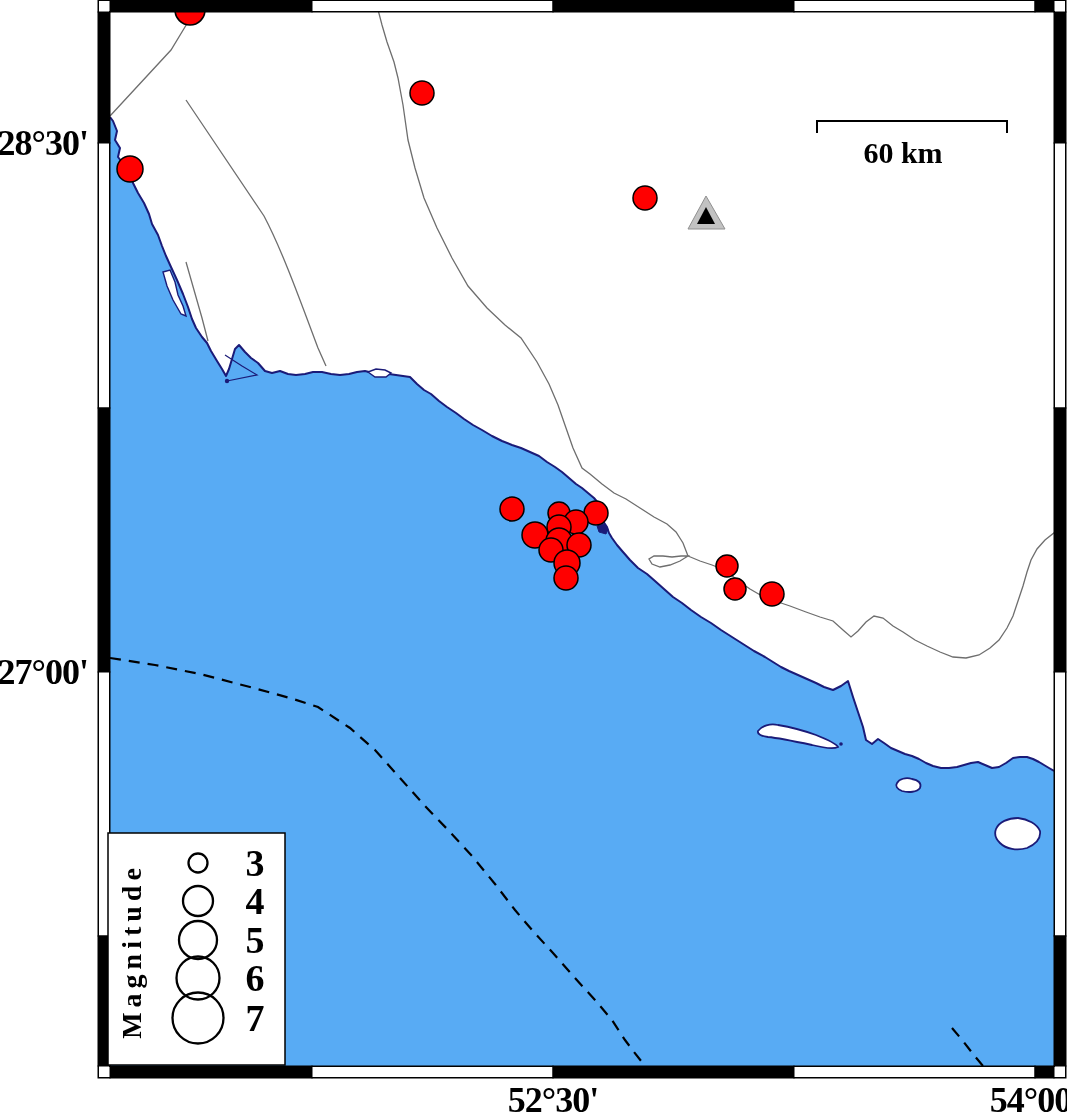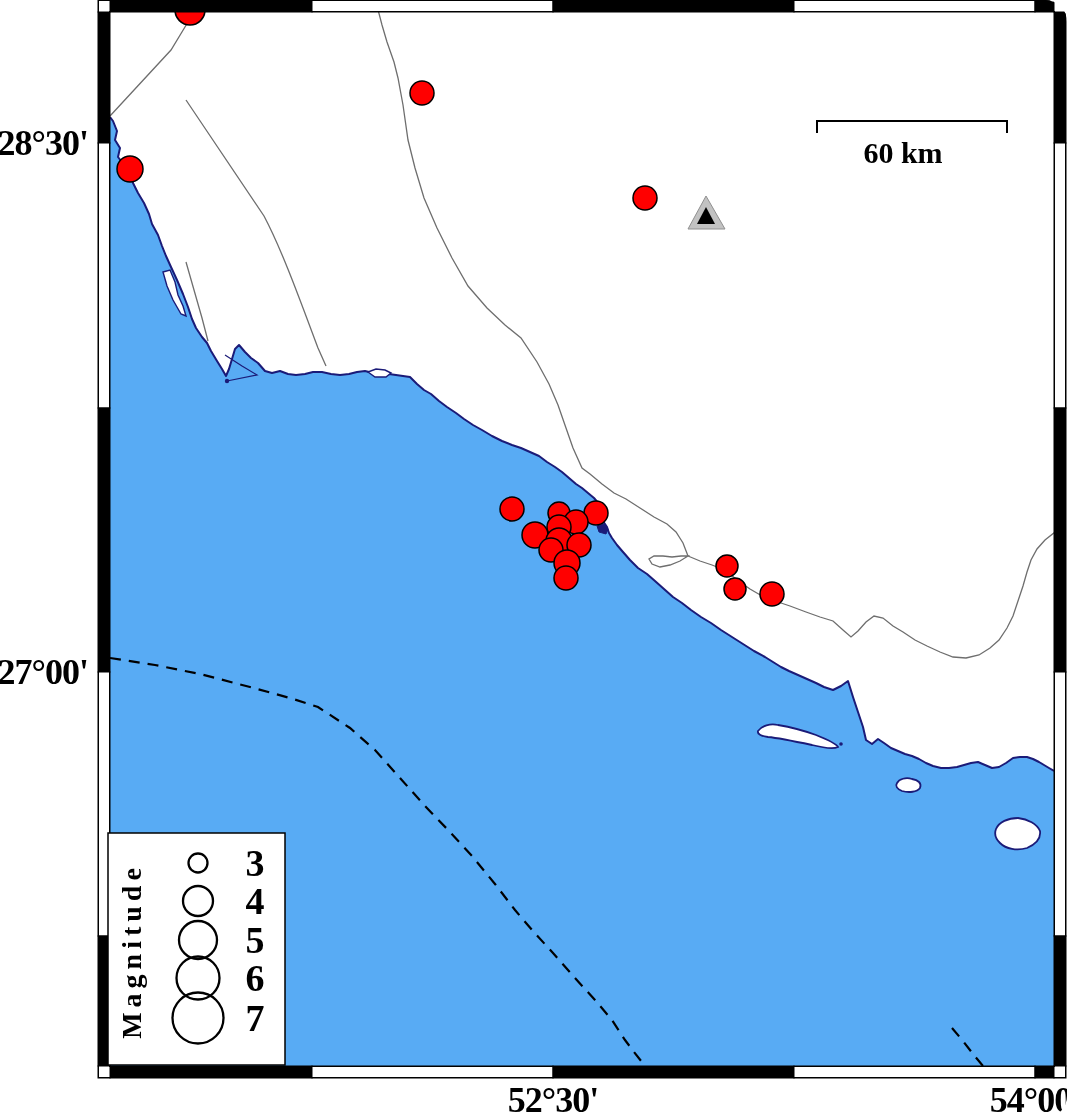--- a/index.html
+++ b/index.html
@@ -1,17 +1,17 @@
 <!DOCTYPE html>
 <html><head>
 <meta charset="utf-8">
 <style>
   html,body{margin:0;padding:0;background:#ffffff;}
   .map-wrap{position:relative;width:1067px;height:1118px;background:#ffffff;overflow:hidden;
-            font-family:"Liberation Serif","DejaVu Serif",serif;border-radius:22px;}
+            font-family:"Liberation Serif","DejaVu Serif",serif;}
   svg text{font-family:"Liberation Serif","DejaVu Serif",serif;font-weight:bold;fill:#000;}
 </style>
 </head>
 <body>
 
 <div class="map-wrap">
 <svg id="map" width="1067" height="1118" viewBox="0 0 1067 1118">
 
   <defs>
     <clipPath id="mapclip">

